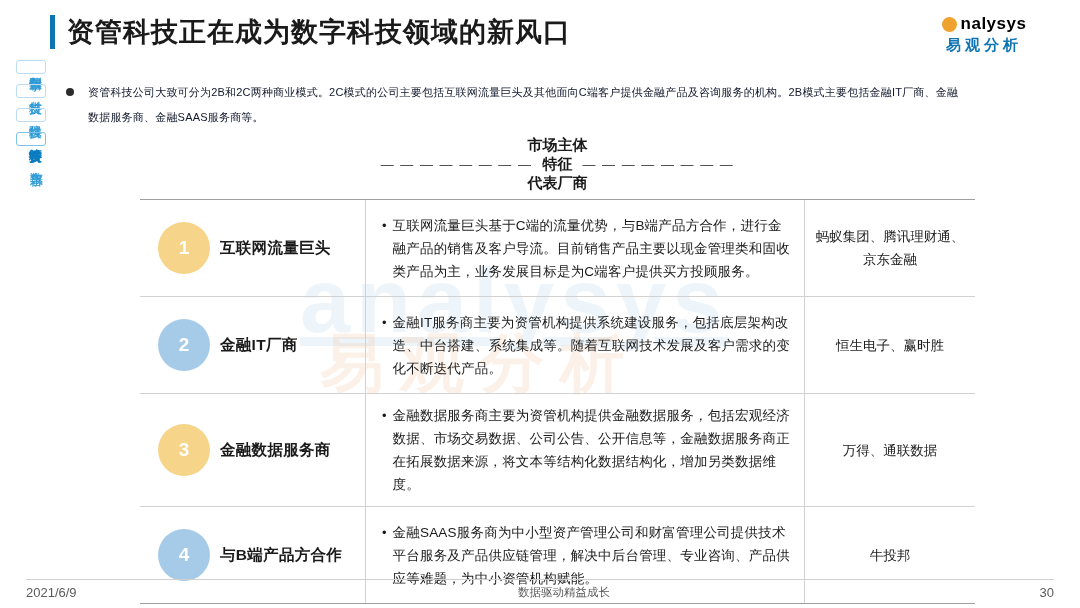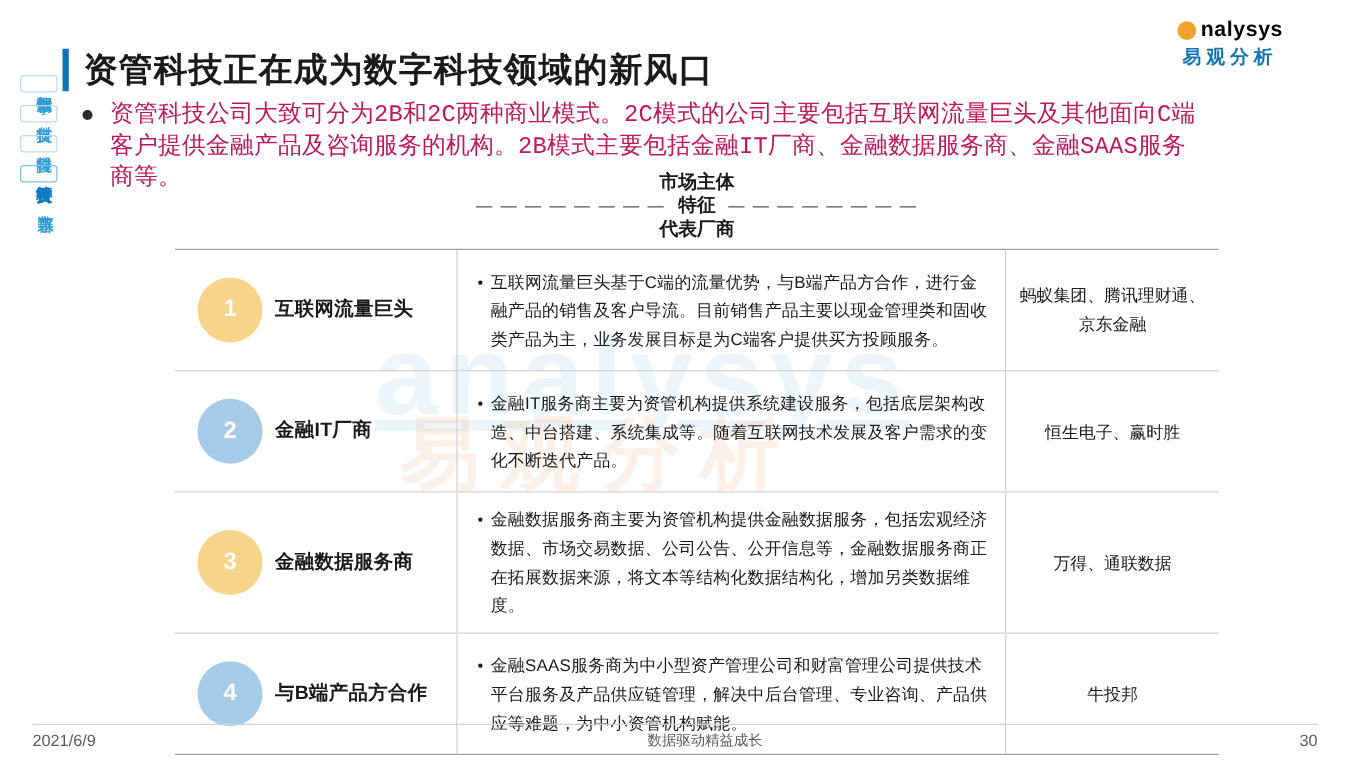--- a/index.html
+++ b/index.html
@@ -53,21 +53,20 @@
     border: none;
   }
 
   
   .title-wrap {
     position: absolute;
     left: 50px;
     top: 14px;
     display: flex;
     align-items: center;
-    margin-top: 24px;
   }
   .title-bar {
     width: 5px;
     height: 34px;
     background: #0f74b4;
     margin-right: 12px;
   }
   .title-text {
     font-size: 27px;
     font-weight: bold;
@@ -121,25 +120,24 @@
   .bullet-dot {
     width: 8px;
     height: 8px;
     background: #2c2c2c;
     border-radius: 50%;
     margin-top: 8px;
     margin-right: 14px;
     flex: none;
   }
   .bullet-text {
-    font-size: 19px;
+    font-size: 11px;
     line-height: 25px;
-    color: #be185d;
+    color: #0f172a;
     letter-spacing: .2px;
-    font-family: Liberation Mono, monospace;
   }
 
   
   .watermark {
     position: absolute;
     left: 300px;
     top: 250px;
     font-size: 90px;
     font-weight: bold;
     color: rgba(140, 190, 225, 0.16);

